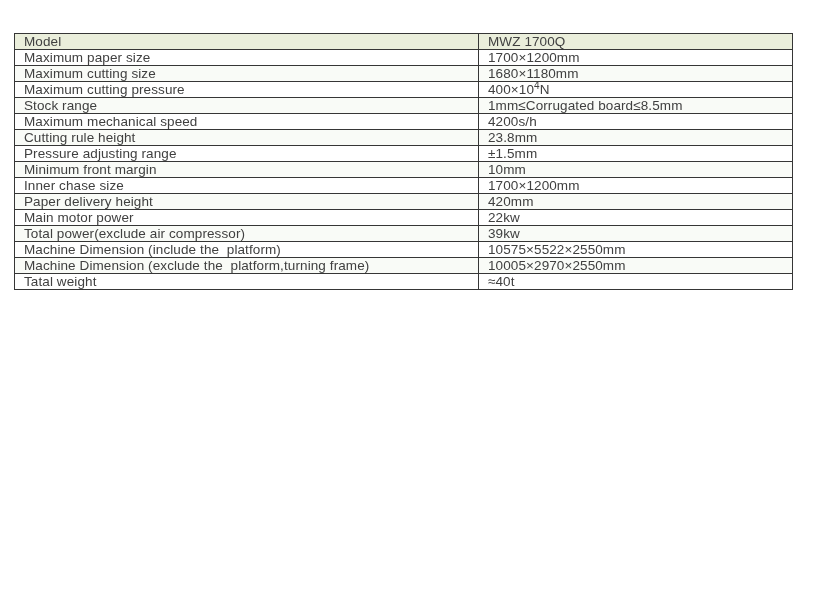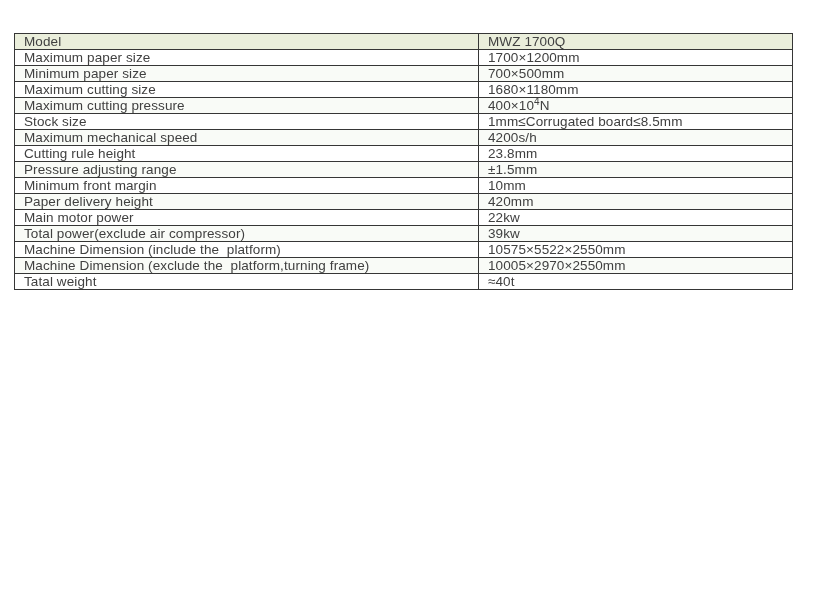--- a/index.html
+++ b/index.html
@@ -67,50 +67,50 @@
         <th>Model</th>
         <th>MWZ 1700Q</th>
       </tr>
     </thead>
     <tbody>
       <tr>
         <td>Maximum paper size</td>
         <td>1700×1200mm</td>
       </tr>
       <tr>
-        <td>Minimum paper size</td>
-        <td>700×500mm</td>
-      </tr>
-      <tr>
         <td>Maximum cutting size</td>
         <td>1680×1180mm</td>
       </tr>
       <tr>
         <td>Maximum cutting pressure</td>
         <td><span>400×10</span><sup class="pow">4</sup><span>N</span></td>
       </tr>
       <tr>
-        <td>Stock size</td>
+        <td>Stock range</td>
         <td>1mm≤Corrugated board≤8.5mm</td>
       </tr>
       <tr>
         <td>Maximum mechanical speed</td>
         <td>4200s/h</td>
       </tr>
       <tr>
         <td>Cutting rule height</td>
         <td>23.8mm</td>
       </tr>
       <tr>
         <td>Pressure adjusting range</td>
         <td>±1.5mm</td>
       </tr>
       <tr>
         <td>Minimum front margin</td>
         <td>10mm</td>
+      </tr>
+      <tr>
+        <td>Inner chase size</td>
+        <td>1700×1200mm</td>
       </tr>
       <tr>
         <td>Paper delivery height</td>
         <td>420mm</td>
       </tr>
       <tr>
         <td>Main motor power</td>
         <td>22kw</td>
       </tr>
       <tr>

